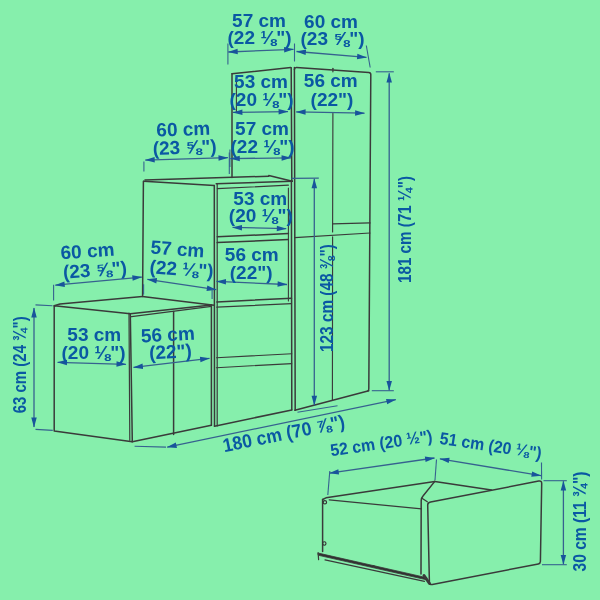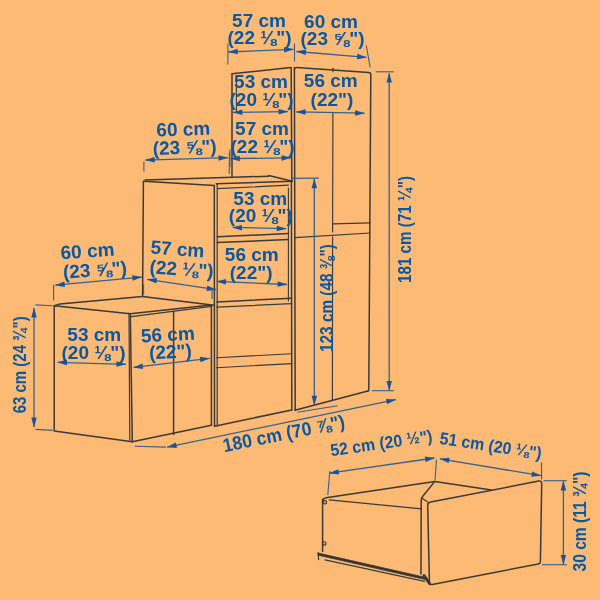--- a/index.html
+++ b/index.html
@@ -1,16 +1,16 @@
 <!DOCTYPE html>
 <html><head>
 <meta charset="utf-8">
 <style>
   html,body{margin:0;padding:0;background:#ffffff;}
-  .wrap{width:600px;height:600px;position:relative;background:#fdba74;overflow:hidden;}
+  .wrap{width:600px;height:600px;position:relative;background:#86efac;overflow:hidden;}
   svg{display:block;}
   text{font-family:"Liberation Sans", sans-serif;font-weight:bold;fill:#0a58a3;}
   .dim{font-size:19px;}
 </style>
 </head>
 <body>
 
 <div class="wrap">
 <svg width="600" height="600" viewBox="0 0 600 600">
 <defs>

